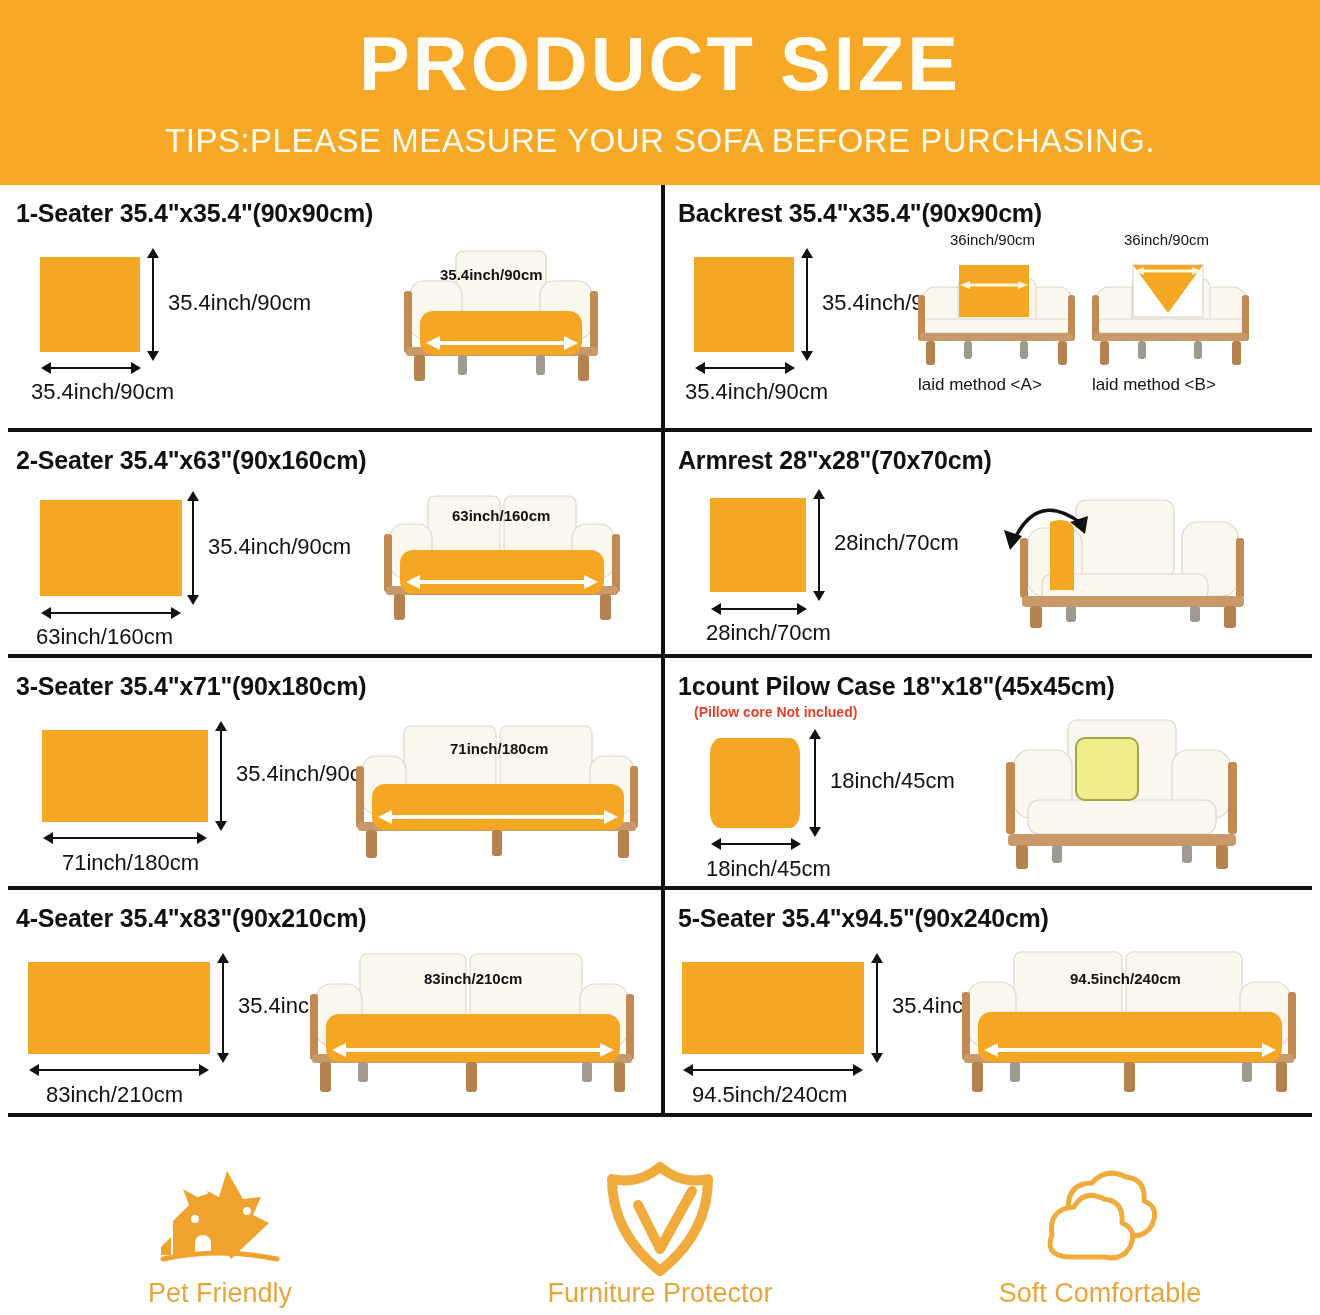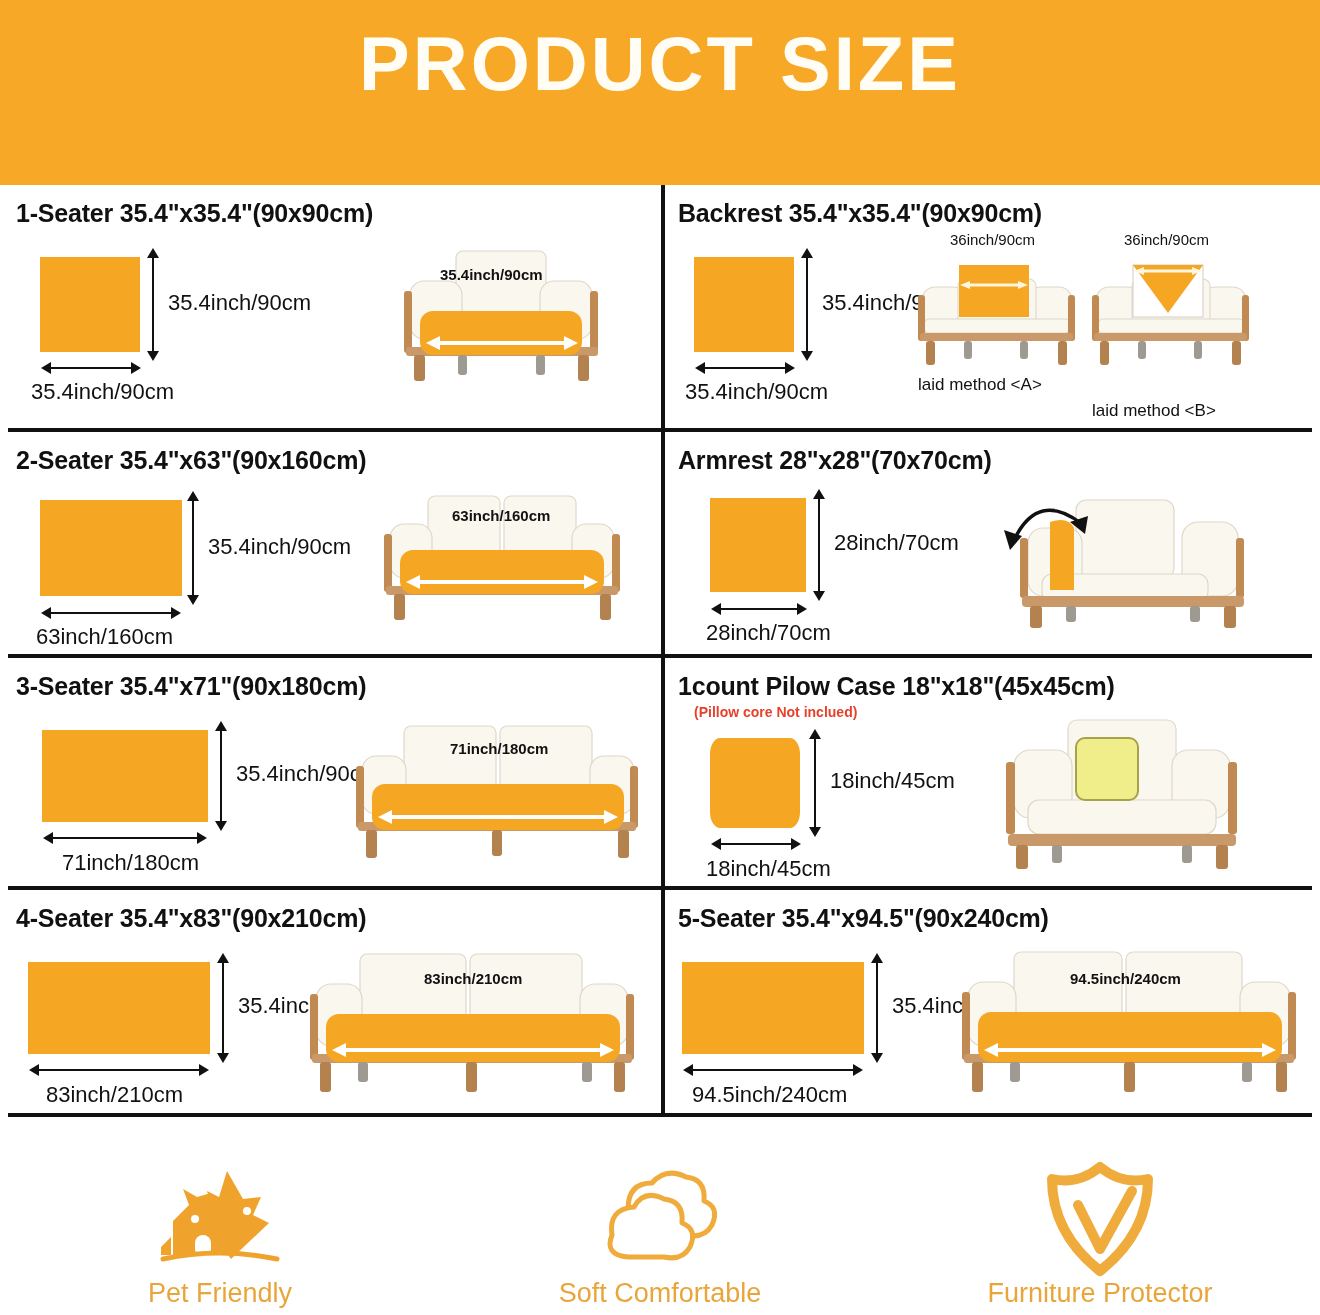--- a/index.html
+++ b/index.html
@@ -113,20 +113,21 @@
     font-family:"Liberation Sans", sans-serif; white-space:nowrap;
   }
 </style>
 </head>
 <body>
 
 <div class="page">
 
   <div class="banner">
     <div class="banner-title">PRODUCT SIZE</div>
+    <div class="banner-sub">TIPS:PLEASE MEASURE YOUR SOFA BEFORE PURCHASING.</div>
   </div>
 
   <div class="grid">
     <div class="vdiv"></div>
 
     <div class="row" style="top:0px;height:247px;">
 
       <div class="cell left">
         <div class="c-title">1-Seater 35.4"x35.4"(90x90cm)</div>
 
@@ -205,21 +206,21 @@
             <rect x="148" y="88" width="9" height="24" rx="3" fill="#B3824F"></rect>
             <rect x="54" y="88" width="8" height="18" rx="3" fill="#9E9A92"></rect>
             <rect x="110" y="88" width="8" height="18" rx="3" fill="#9E9A92"></rect>
             <rect x="49" y="12" width="70" height="52" fill="#FFFFFF" stroke="#D8D2C4" stroke-width="1.1"></rect>
             <polygon points="49,12 119,12 84,60" fill="#F5A623"></polygon>
             <line x1="57" y1="18" x2="111" y2="18" stroke="#FFF6DE" stroke-width="3"></line>
             <polygon points="50,18 60,14 60,22" fill="#FFF6DE"></polygon>
             <polygon points="118,18 108,14 108,22" fill="#FFF6DE"></polygon>
           </svg>
           <div class="mini-lbl" style="left:40px;top:-22px;">36inch/90cm</div>
-          <div class="method-lbl" style="left:8px;top:122px;margin-top:26px;">laid method &lt;B&gt;</div>
+          <div class="method-lbl" style="left:8px;top:122px;">laid method &lt;B&gt;</div>
         </div>
       </div>
       <div class="rowline" style="top:243px;"></div>
     </div>
 
     <div class="row" style="top:247px;height:226px;">
 
       <div class="cell left">
         <div class="c-title">2-Seater 35.4"x63"(90x160cm)</div>
 
@@ -438,33 +439,33 @@
           <rect x="38" y="72" width="16" height="22" rx="8" fill="#fff"></rect>
           <path d="M6 96 Q62 84 120 96" stroke="#F0A32C" stroke-width="5" fill="none" stroke-linecap="round"></path>
         </svg>
       </div>
       <div class="flabel">Pet Friendly</div>
     </div>
 
 
     <div class="feature">
       <div class="ficon">
+        <svg width="112" height="116" viewBox="0 0 112 116">
+          <path d="M56 6 Q78 24 104 18 Q104 72 56 110 Q8 72 8 18 Q34 24 56 6 Z" fill="none" stroke="#EFAC3C" stroke-width="10" stroke-linejoin="round"></path>
+          <path d="M34 44 L56 88 L88 30" fill="none" stroke="#EFAC3C" stroke-width="10" stroke-linecap="round" stroke-linejoin="round"></path>
+        </svg>
+      </div>
+      <div class="flabel">Furniture Protector</div>
+    </div>
+
+    <div class="feature">
+      <div class="ficon">
         <svg width="132" height="112" viewBox="0 0 132 112">
           <path d="M34 46 Q34 20 58 20 Q72 4 92 14 Q112 16 110 38 Q126 44 118 62 Q110 76 92 72 L52 72 Q30 70 34 46 Z" fill="none" stroke="#EFAC3C" stroke-width="5" stroke-linejoin="round"></path>
           <path d="M18 72 Q14 46 40 44 Q50 26 70 36 Q90 38 88 60 Q104 66 96 84 Q88 98 70 94 L34 94 Q10 92 18 72 Z" fill="#fff" stroke="#EFAC3C" stroke-width="5" stroke-linejoin="round"></path>
         </svg>
       </div>
       <div class="flabel">Soft Comfortable</div>
     </div>
 
-    <div class="feature">
-      <div class="ficon">
-        <svg width="112" height="116" viewBox="0 0 112 116">
-          <path d="M56 6 Q78 24 104 18 Q104 72 56 110 Q8 72 8 18 Q34 24 56 6 Z" fill="none" stroke="#EFAC3C" stroke-width="10" stroke-linejoin="round"></path>
-          <path d="M34 44 L56 88 L88 30" fill="none" stroke="#EFAC3C" stroke-width="10" stroke-linecap="round" stroke-linejoin="round"></path>
-        </svg>
-      </div>
-      <div class="flabel">Furniture Protector</div>
-    </div>
-
   </div>
 
 </div>
 
 </body></html>

